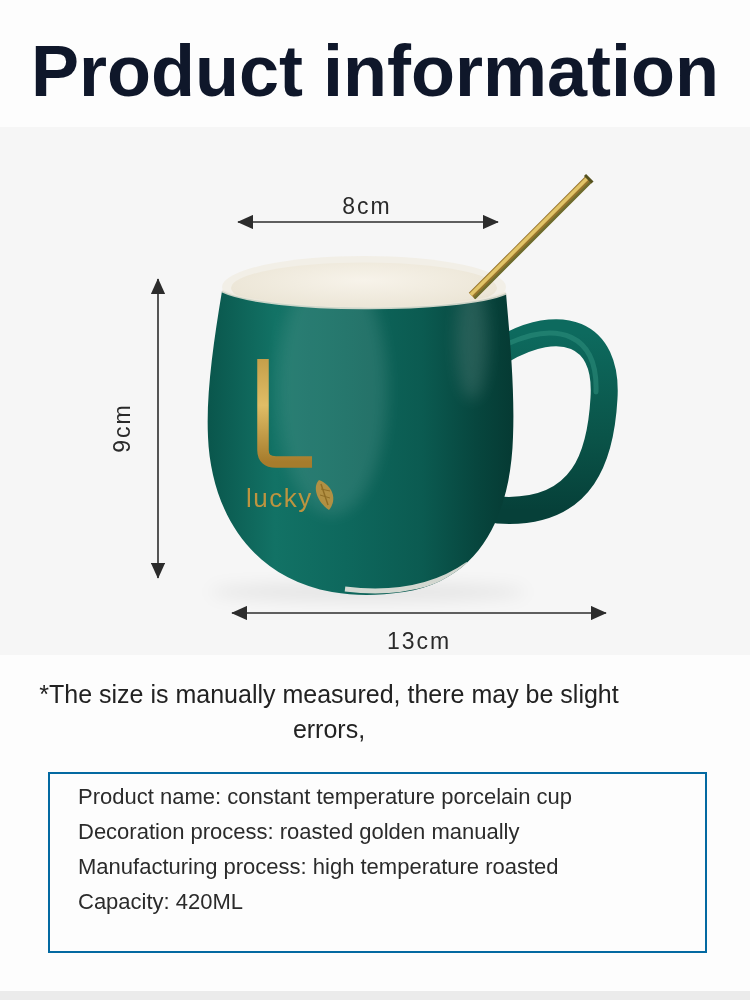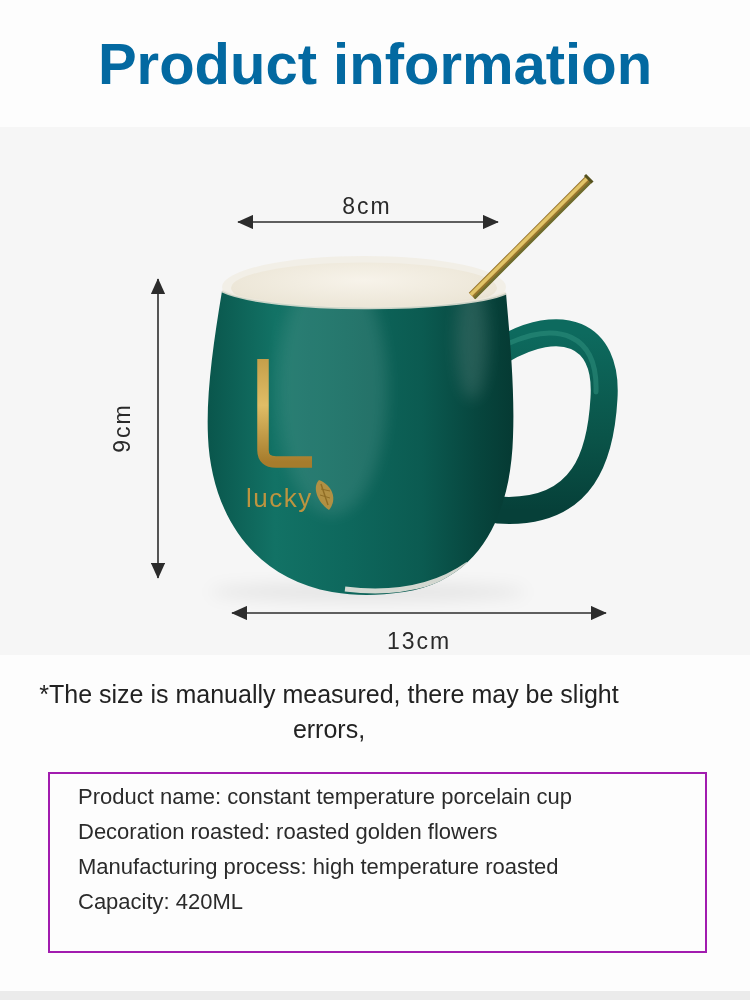--- a/index.html
+++ b/index.html
@@ -4,35 +4,35 @@
 <style>
   html,body{margin:0;padding:0;background:#ffffff;}
   .page{
     position:relative;width:750px;height:1000px;overflow:hidden;
     background:#fdfdfd;
     font-family:"Liberation Sans","DejaVu Sans",sans-serif;
     color:#1c1c1c;
   }
   .title{
     position:absolute;top:30px;left:0;width:750px;
-    text-align:center;font-size:58px;font-weight:700;letter-spacing:0px;
-    color:#0369a1;margin:0;
+    text-align:center;font-size:72px;font-weight:700;letter-spacing:0px;
+    color:#0f172a;margin:0;
   }
   .photo-area{
     position:absolute;top:127px;left:0;width:750px;height:528px;
     background:#f6f6f6;
   }
   .photo-svg{position:absolute;top:127px;left:0;}
   .disclaimer{
     position:absolute;top:677px;left:0;width:658px;
     text-align:center;font-size:25px;line-height:35px;color:#222222;
   }
   .specs-box{
     position:absolute;left:48px;top:772px;width:659px;height:181px;
-    border:2px solid #a21caf;box-sizing:border-box;
+    border:2px solid #0369a1;box-sizing:border-box;
     padding:5px 10px 8px 28px;background:transparent;
   }
   .spec-line{
     font-size:22px;line-height:35px;color:#2b2b2b;white-space:nowrap;
   }
   .bottom-strip{
     position:absolute;left:0;top:991px;width:750px;height:9px;background:#ebebeb;
   }
   .dim-label{fill:#2a2a2a;font-family:"Liberation Sans","DejaVu Sans",sans-serif;}
 </style>
@@ -131,20 +131,20 @@
     <text class="dim-label" transform="translate(130,428) rotate(-90)" font-size="23" letter-spacing="2" text-anchor="middle">9cm</text>
     <text class="dim-label" x="419" y="649" font-size="23" letter-spacing="2" text-anchor="middle">13cm</text>
   </svg>
 
   <div class="disclaimer">
     <div>*The size is manually measured, there may be slight errors,</div>
   </div>
 
   <div class="specs-box">
     <div class="spec-line">Product name: constant temperature porcelain cup</div>
-    <div class="spec-line">Decoration roasted: roasted golden flowers</div>
+    <div class="spec-line">Decoration process: roasted golden manually</div>
     <div class="spec-line">Manufacturing process: high temperature roasted</div>
     <div class="spec-line">Capacity: 420ML</div>
   </div>
 
   <div class="bottom-strip"></div>
 
 </div>
 
 </body></html>

